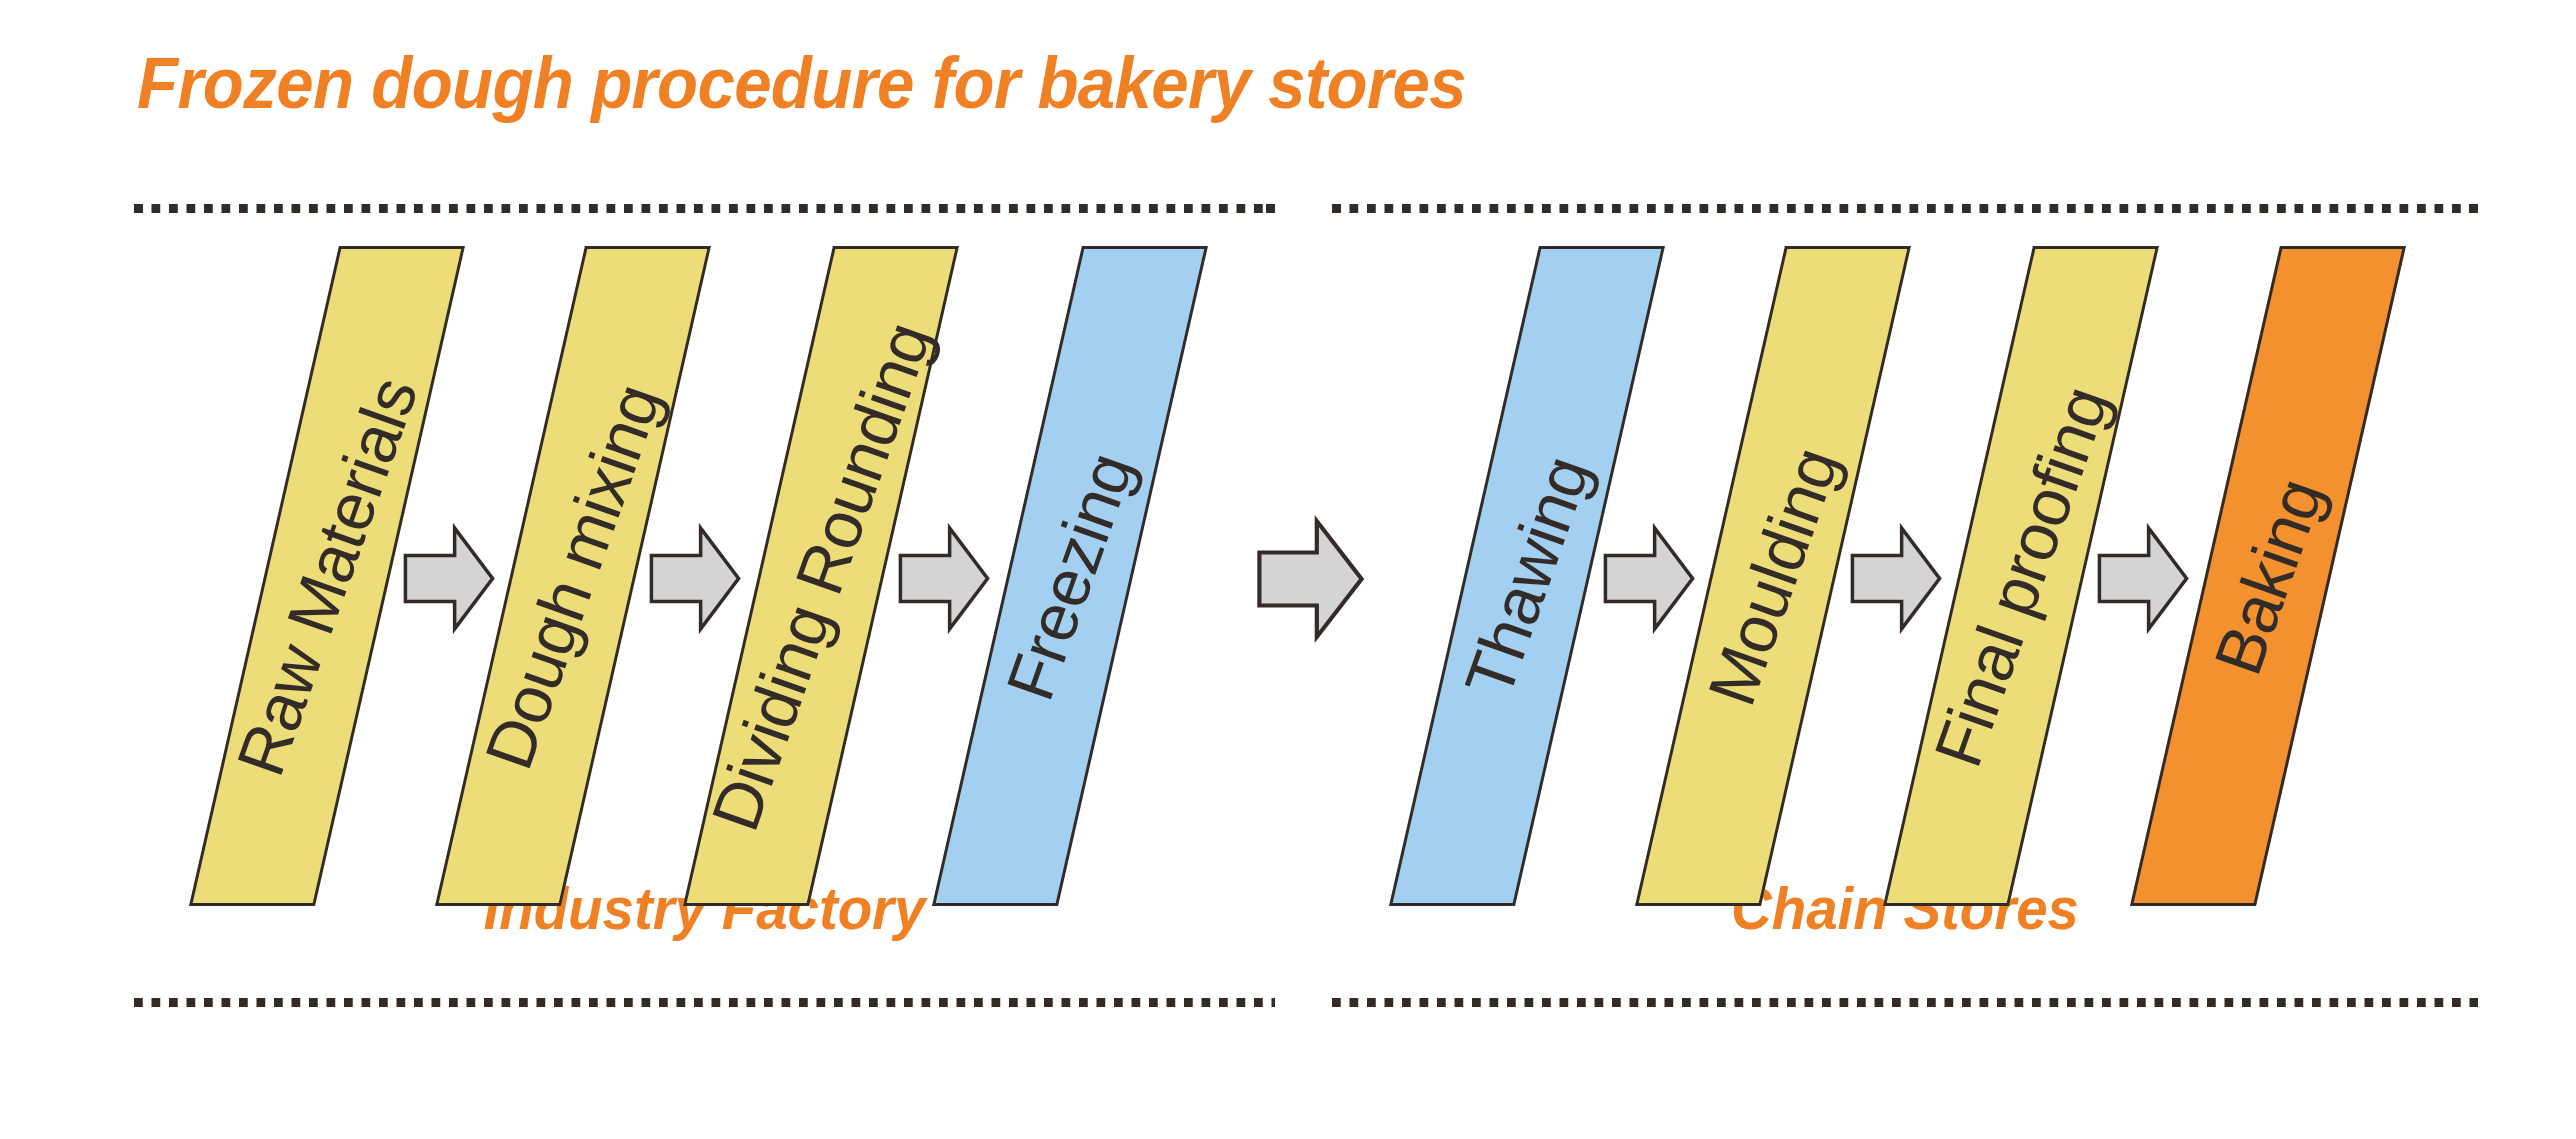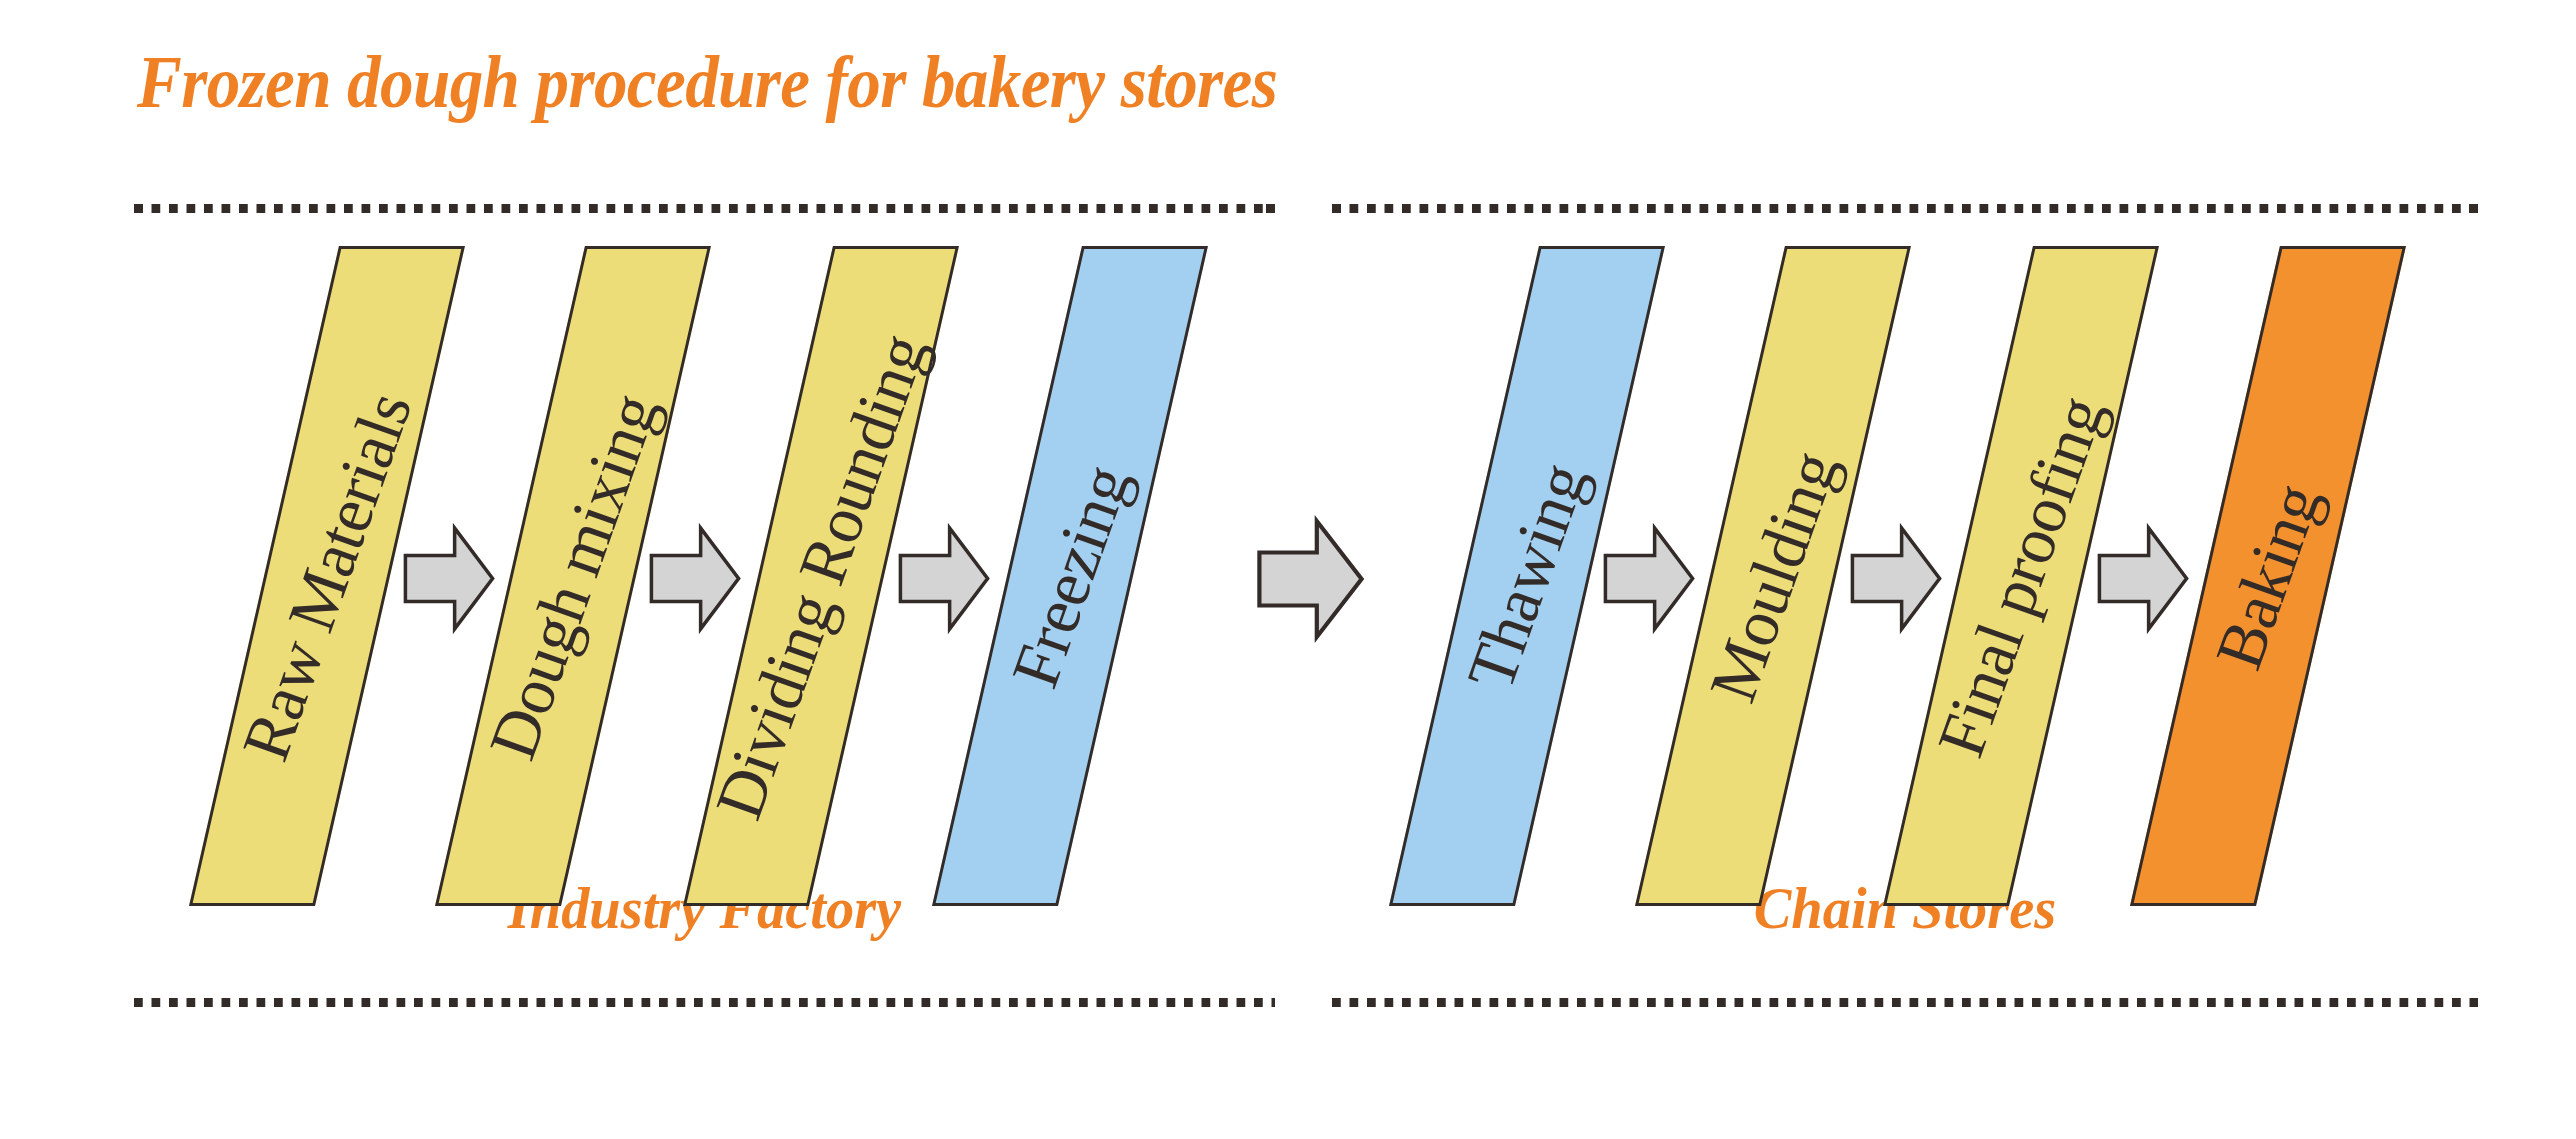--- a/index.html
+++ b/index.html
@@ -15,21 +15,20 @@
     overflow: hidden;
     font-family: "Liberation Sans", "DejaVu Sans", sans-serif;
     -webkit-font-smoothing: antialiased;
   }
 
   #diagram-root {
     position: absolute;
     inset: 0;
     width: 2085px;
     height: 1139px;
-    font-family: Liberation Serif, serif;
   }
 
   
   .page-title {
     position: absolute;
     left: 137px;
     top: 46px;
     font-size: 73px;
     line-height: 1.0;
     font-weight: bold;

